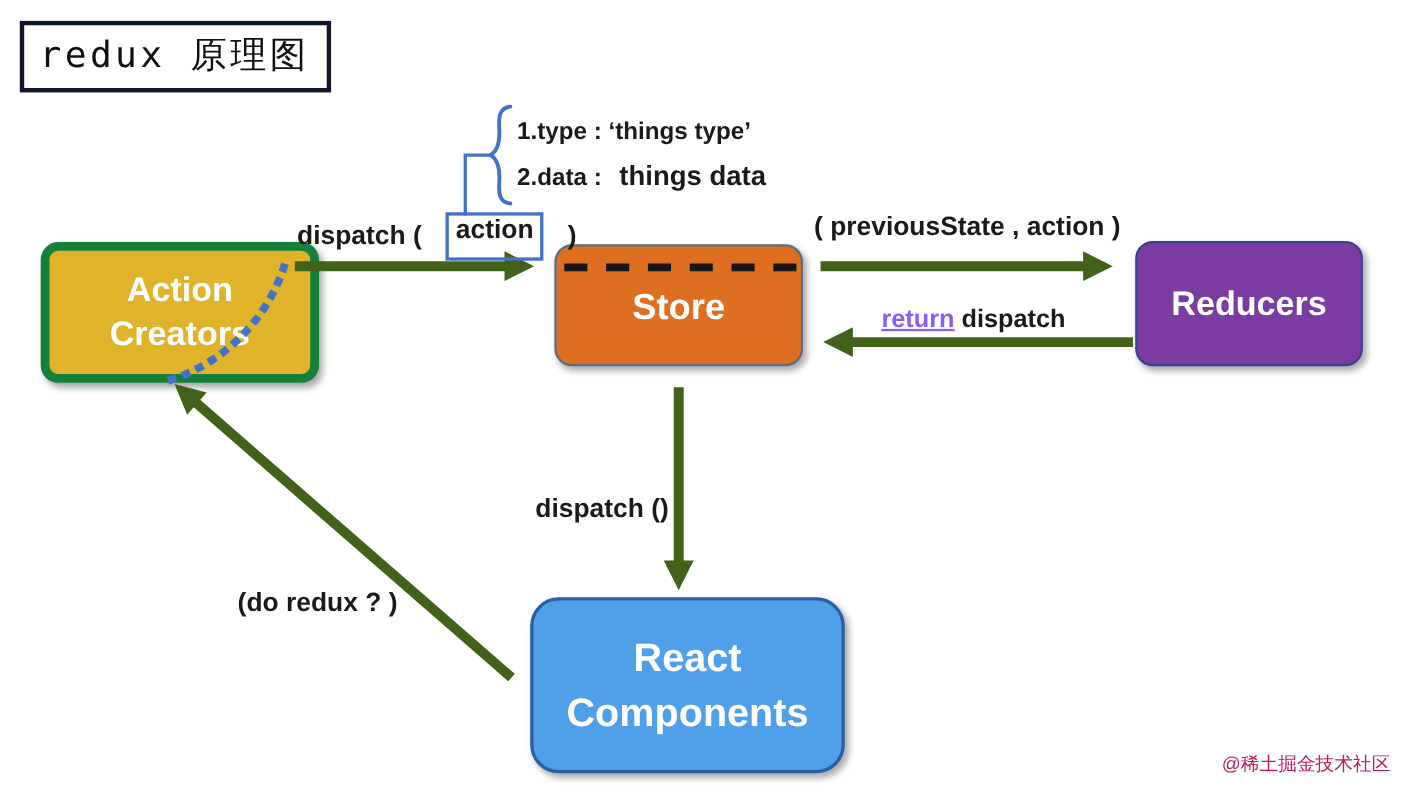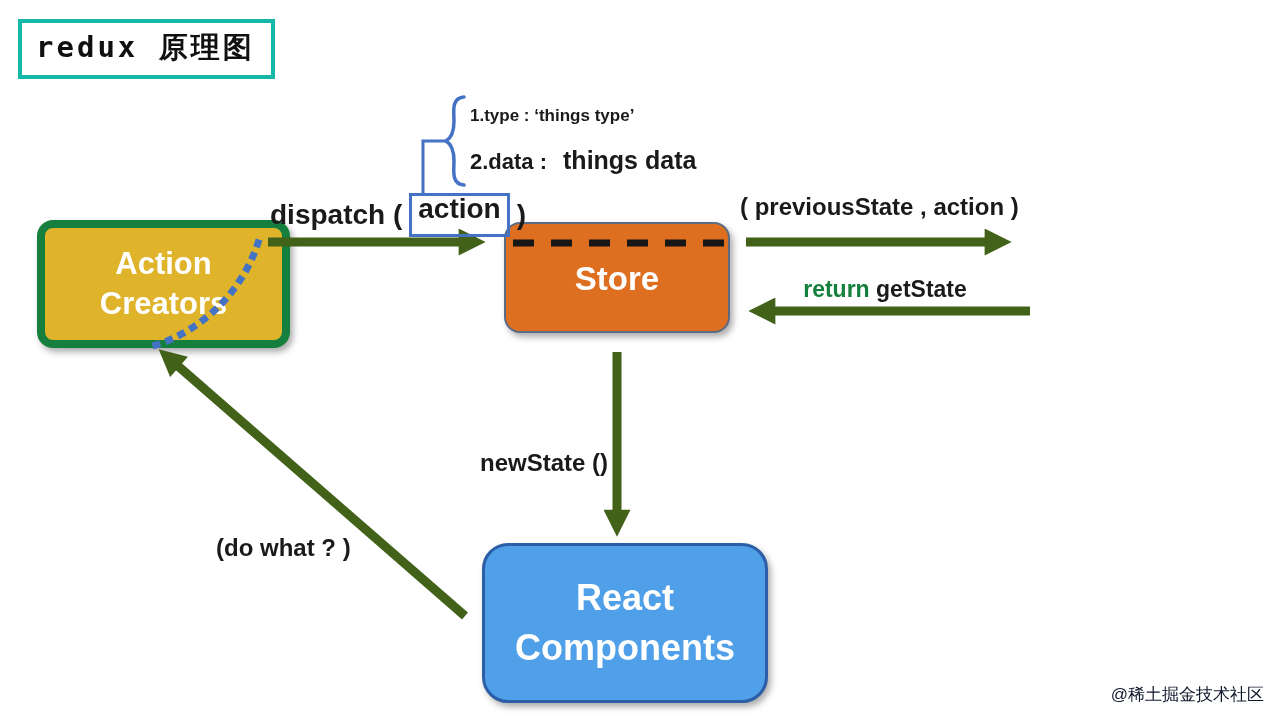--- a/index.html
+++ b/index.html
@@ -9,62 +9,65 @@
   }
   
   .node{position:absolute;z-index:1;display:flex;align-items:center;justify-content:center;
         text-align:center;color:#ffffff;font-weight:bold;
         box-shadow:3px 4px 6px rgba(70,70,70,.45);}
   #arrow-layer{position:absolute;left:0;top:0;z-index:2;}
   .lbl{position:absolute;z-index:3;font-weight:bold;white-space:nowrap;}
   
   #title-box{
     position:absolute;left:18px;top:19px;z-index:3;
-    border:4px solid #14b8a6;background:#ffffff;
+    border:4px solid #0f172a;background:#ffffff;
     padding:5px 16px 7px 14px;
-    font-family:"DejaVu Sans Mono",monospace;font-weight:bold;font-size:29px;
+    font-family:"DejaVu Sans Mono",monospace;font-weight:normal;font-size:33px;
     letter-spacing:3px;color:#101010;
   }
   
   #node-action-creators{left:37px;top:220px;width:221px;height:112px;border-radius:16px;
     background:#DFB32A;border:8px solid #15803d;font-size:31px;line-height:1.3;padding:0 8px;}
   #node-store{left:504px;top:222px;width:226px;height:111px;border-radius:16px;
     background:#DF6F20;border:2px solid #5c6b84;font-size:33px;padding-top:2px;box-sizing:border-box;}
   #node-reducers{left:1032px;top:219px;width:203px;height:110px;border-radius:16px;
     background:#7B3CA1;border:2px solid #3d3f90;font-size:31px;}
   #node-react{left:482px;top:543px;width:286px;height:160px;border-radius:26px;
     background:#4F9FE9;border:3px solid #2b5ea6;font-size:36px;line-height:1.4;padding:0 20px;box-sizing:border-box;}
   
-  #annotation-line1{left:470px;top:106px;font-size:17px;}
+  #annotation-line1{left:470px;top:106px;font-size:22px;}
   #annotation-line2{left:470px;top:146px;font-size:22px;}
   #annotation-line2 .val{font-size:25px;margin-left:16px;text-align:right;}
-  #dispatch-label{left:270px;top:193px;font-size:28px;display:flex;align-items:center;gap:7px;}
+  #dispatch-label{left:270px;top:193px;font-size:24px;display:flex;align-items:center;gap:22px;}
   #action-box{border:3px solid #4472C4;padding:0 6px 12px 6px;line-height:26px;display:inline-block;}
   #prev-state-label{left:740px;top:193px;width:274px;text-align:center;font-size:24px;}
   #return-label{left:770px;top:276px;width:230px;text-align:center;font-size:23px;}
-  #return-label .kw{color:#15803d;}
+  #return-label .kw{color:#8b5cf6;text-decoration:underline;}
   #getstate-label{left:478px;top:449px;width:130px;text-align:right;font-size:24px;}
   #dowhat-label{left:216px;top:534px;font-size:24px;}
   #watermark{position:absolute;right:16px;bottom:14px;z-index:3;font-size:17px;
-    color:#0f172a;font-weight:normal;}
+    color:#be185d;font-weight:normal;}
 </style>
 </head>
 <body>
 
 <div id="stage">
 
   <div id="title-box">
     <span>redux 原理图</span>
   </div>
 
   <div class="node" id="node-action-creators">
     <span>Action Creators</span>
   </div>
   <div class="node" id="node-store">
     <span>Store</span>
+  </div>
+  <div class="node" id="node-reducers">
+    <span>Reducers</span>
   </div>
   <div class="node" id="node-react">
     <span>React Components</span>
   </div>
 
   <svg id="arrow-layer" width="1280" height="720" viewBox="0 0 1280 720">
     <defs>
       <marker id="ah" viewBox="0 0 10 10" refX="0.5" refY="5" markerWidth="3.1" markerHeight="3" orient="auto">
         <path d="M0,0 L10,5 L0,10 Z" fill="#426119"></path>
       </marker>
@@ -87,20 +90,20 @@
   </div>
 
   <div class="lbl" id="dispatch-label">
     <span>dispatch (</span>
     <span id="action-box">action</span>
     <span>)</span>
   </div>
   <div class="lbl" id="prev-state-label">( previousState , action )</div>
   <div class="lbl" id="return-label">
     <span class="kw">return</span>
-    <span>getState</span>
+    <span>dispatch</span>
   </div>
-  <div class="lbl" id="getstate-label">newState ()</div>
-  <div class="lbl" id="dowhat-label">(do what ? )</div>
+  <div class="lbl" id="getstate-label">dispatch ()</div>
+  <div class="lbl" id="dowhat-label">(do redux ? )</div>
 
   <div id="watermark">@稀土掘金技术社区</div>
 
 </div>
 
 </body></html>

